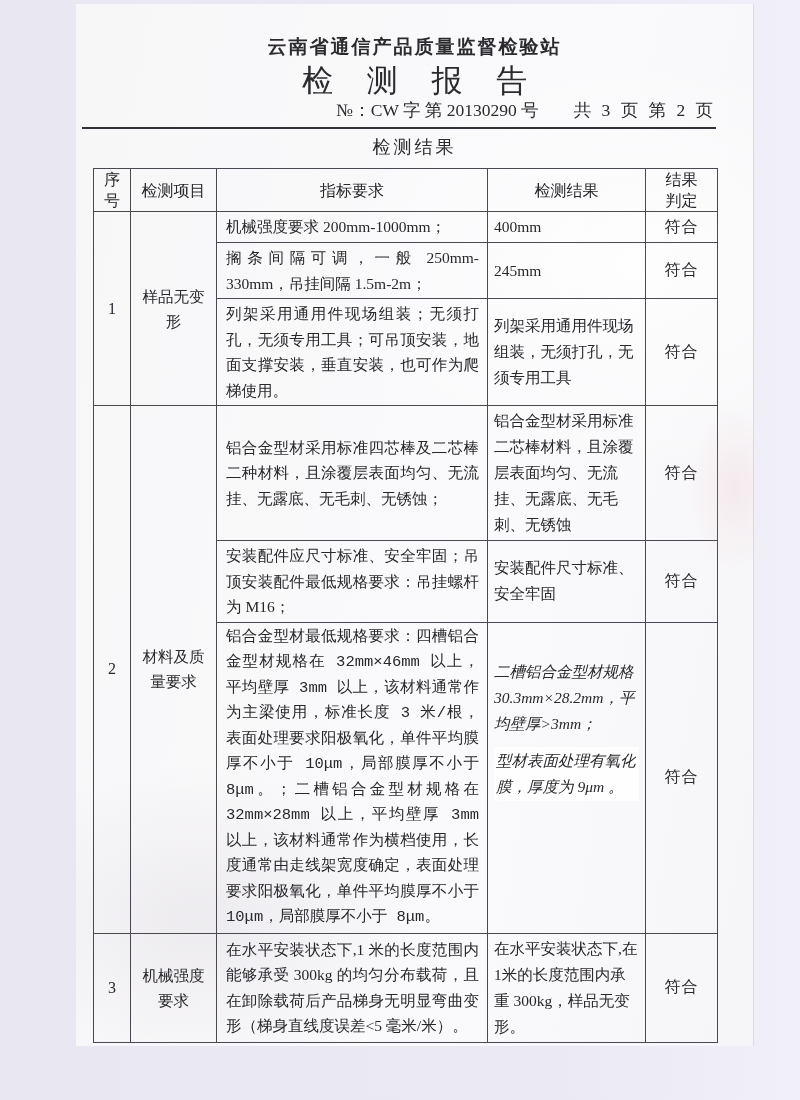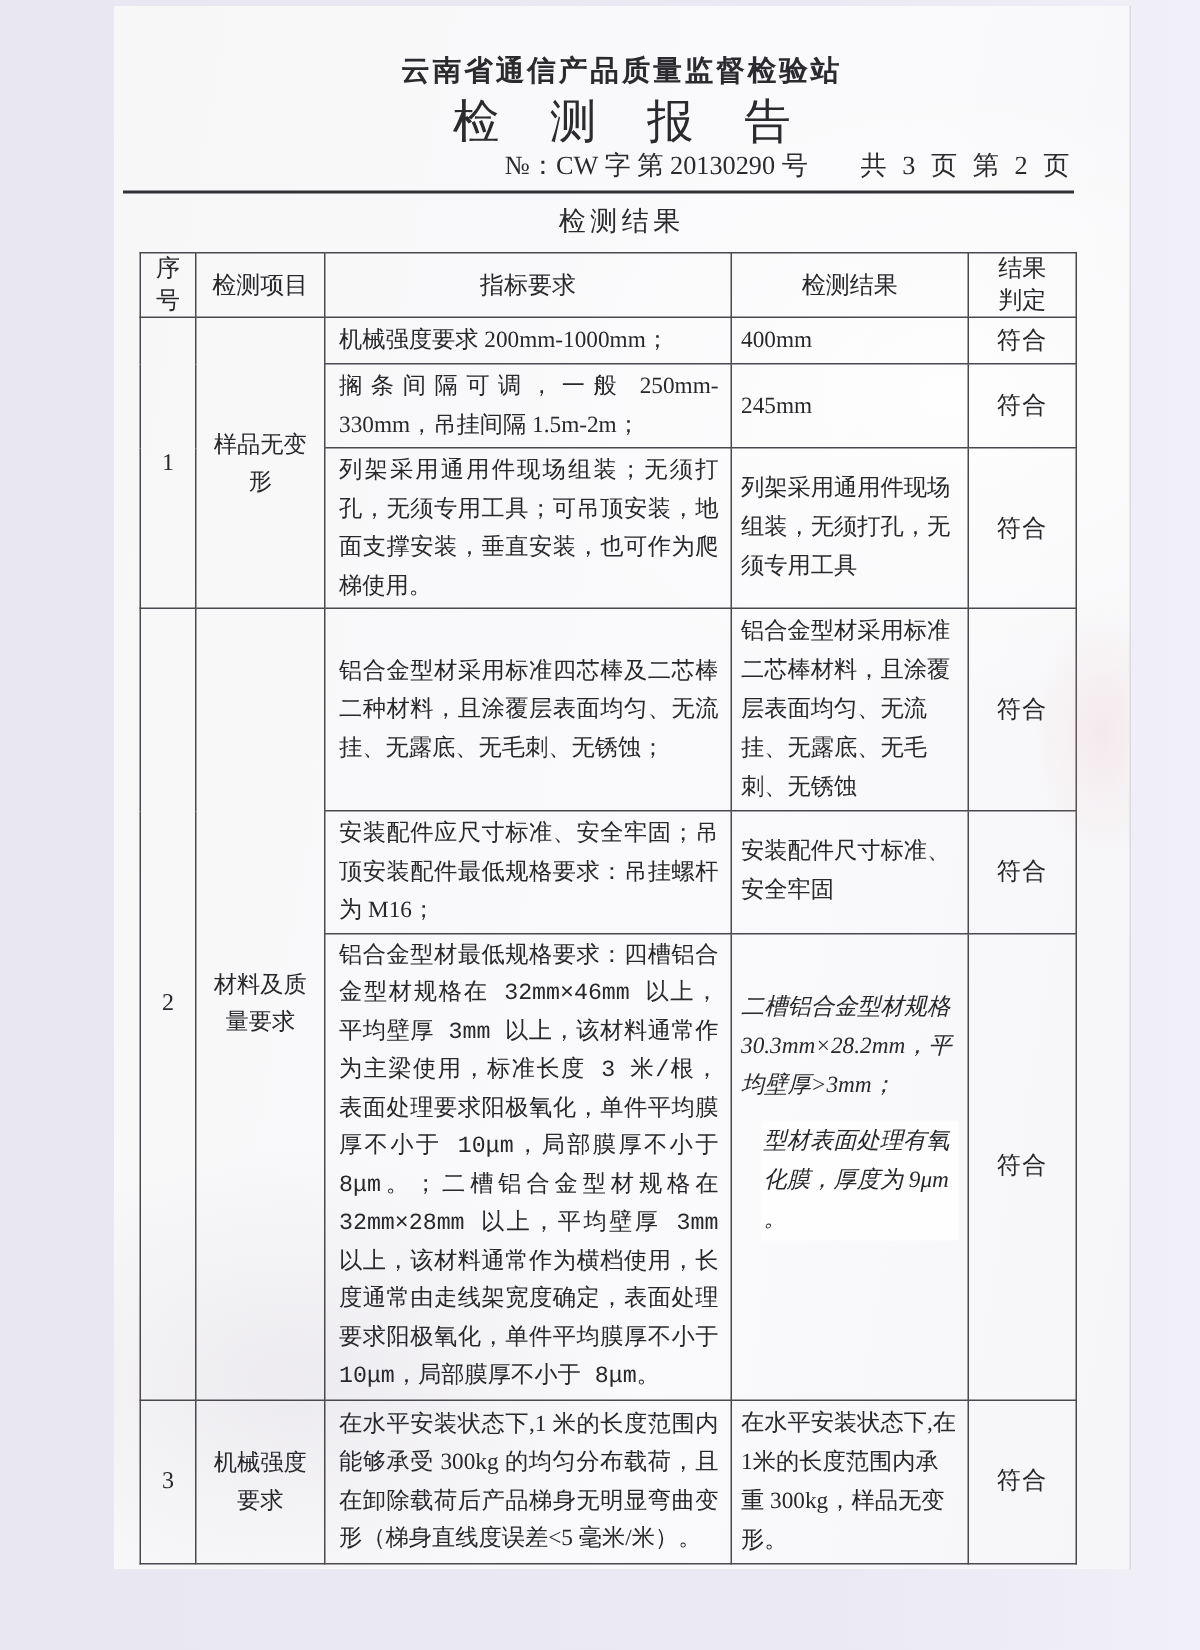--- a/index.html
+++ b/index.html
@@ -57,21 +57,21 @@
   tr.h-r2c   { height:308px; }
   tr.h-r3    { height:107px; }
   th { text-align:center; line-height:21px; font-size:16px; }
   .c-no  { text-align:center; font-size:16px; vertical-align:middle; }
   .c-item{ text-align:center; padding:0 6px; line-height:25px; vertical-align:middle; }
   .c-req { text-align:justify; padding:2px 8px 2px 9px; line-height:25.5px; vertical-align:middle; }
   .c-res { padding:2px 6px; line-height:26px; vertical-align:middle; }
   .c-ver { text-align:center; font-size:16px; vertical-align:middle; letter-spacing:1px; }
   .c-res-top { vertical-align:top; padding-top:36px;font-style:italic; }
   .c-res-top p { margin:0 0 10px 0; }
-  .c-res-top p.hilite { background:rgba(255,255,255,.85); padding:1px 2px;margin-left:13px; }
+  .c-res-top p.hilite { background:rgba(255,255,255,.85); padding:1px 2px; }
   
   .stamp { position:absolute; left:600px; top:390px; width:78px; height:210px;
            background:radial-gradient(ellipse 60px 110px at 75% 45%, rgba(232,186,194,.20), transparent 75%); }
 </style>
 </head>
 <body>
 
 <div class="paper">
 
   <div class="org-name">云南省通信产品质量监督检验站</div>

